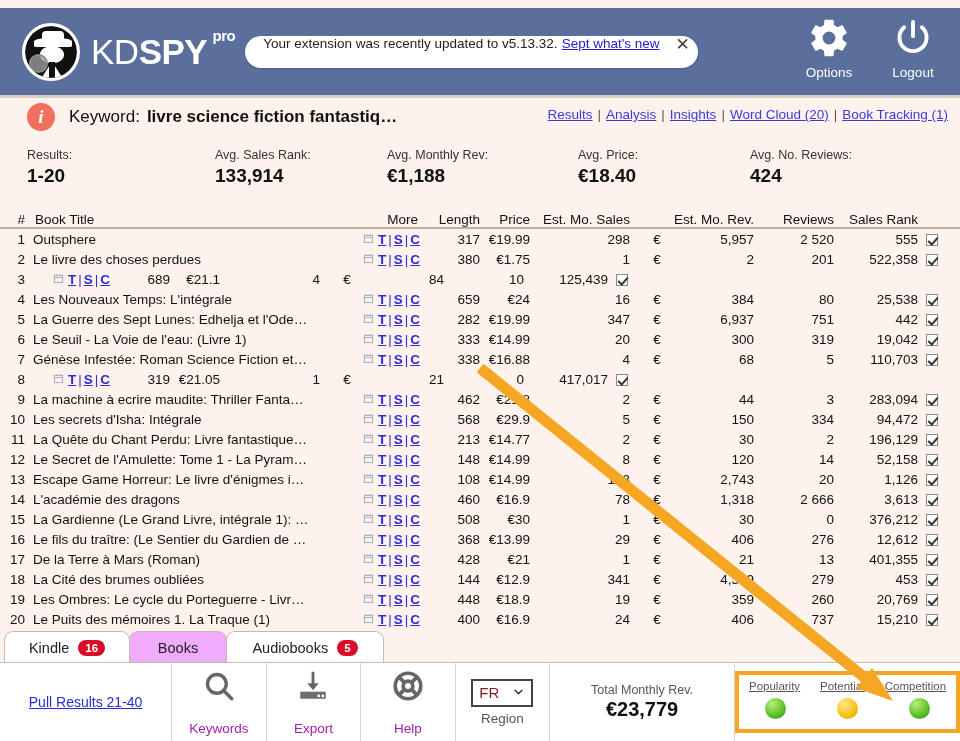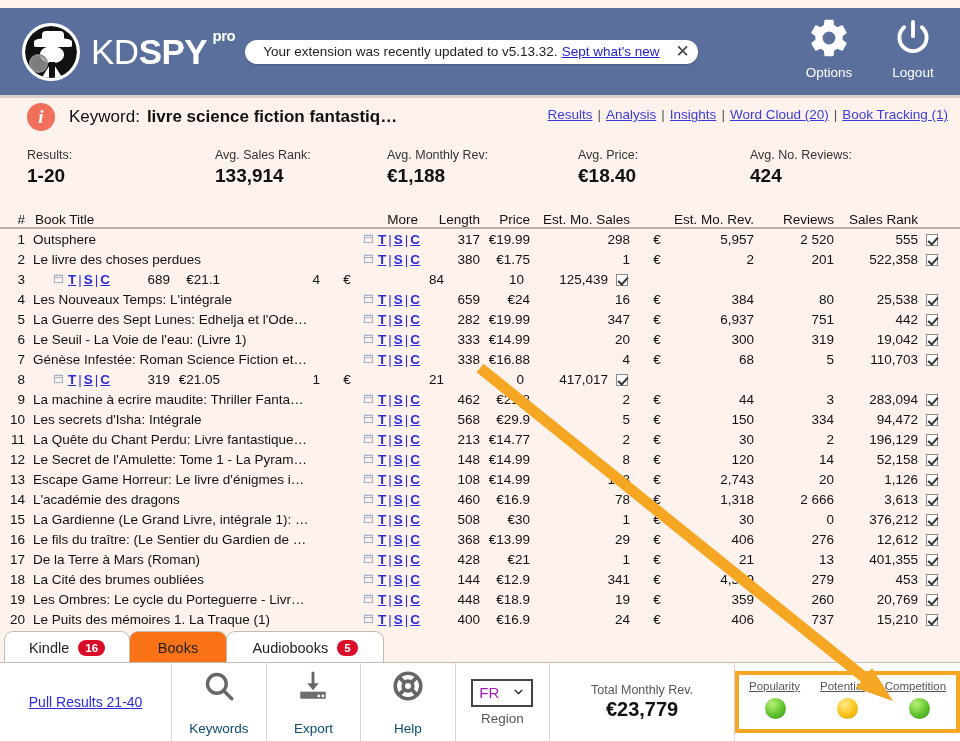--- a/index.html
+++ b/index.html
@@ -58,21 +58,21 @@
     position: relative; line-height: 1;
   }
   .wm-kd { font-weight: 400; }
   .wm-spy { font-weight: 700; }
   .wm-pro {
     position: absolute; top: -6px; right: -28px;
     font-size: 15px; font-weight: 700; color: #fff;
   }
   .notice {
     margin-left: 38px; background: #fff; border-radius: 22px;
-    height: 24px; display: flex; align-items: center;
+    height: 32px; display: flex; 
     padding: 0 8px 0 18px; font-size: 13.5px; color: #222;
     box-shadow: 0 1px 2px rgba(0,0,0,0.18);
   }
   .notice a { color: #2222cc; text-decoration: underline; margin-left: 4px; }
   .notice-close {
     margin-left: 16px; font-size: 17px; color: #444; cursor: pointer;
     line-height: 1; user-select: none;
   }
   .hdr-actions {
     position: absolute; right: 10px; top: 8px;
@@ -154,21 +154,21 @@
   
   .tabs {
     position: absolute; left: 0; top: 628px; width: 960px; height: 35px;
     display: flex; align-items: flex-end; padding-left: 4px;
   }
   .tab {
     height: 32px; display: flex; align-items: center; justify-content: center;
     border: 1px solid #c4bbb3; border-bottom: none;
     border-radius: 9px 9px 0 0; font-size: 14.5px; color: #222;
     padding: 0 22px; cursor: pointer; position: relative; margin-right: -1px;
-    background: #f97316;
+    background: #f0abfc;
   }
   .tab.active { background: #ffffff; }
   .tab .badge {
     margin-left: 9px; background: #d80c28; color: #fff;
     border-radius: 10px; font-size: 11.5px; font-weight: 700;
     padding: 1px 7px; line-height: 14px;
   }
   .tab-kindle { width: 126px; }
   .tab-books  { width: 98px; }
   .tab-audio  { width: 158px; }
@@ -180,26 +180,26 @@
     display: flex; align-items: stretch;
   }
   .f-cell {
     display: flex; flex-direction: column; align-items: center;
     justify-content: center; border-right: 1px solid #ddd7d1;
     color: #555;
   }
   .f-pull { width: 175px; border-right: 1px solid #ddd7d1; justify-content: center; }
   .f-pull a { color: #2b2bdd; font-size: 14px; }
   .f-icon { width: 96px; }
-  .f-icon .lbl { font-size: 13.5px; color: #0c4a6e; margin-top: 14px; }
+  .f-icon .lbl { font-size: 13.5px; color: #a21caf; margin-top: 14px; }
   .f-region { width: 96px; }
   .f-region .sel {
     border: 2px solid #444; background: #fff; width: 62px; height: 28px;
     display: flex; align-items: center; justify-content: space-between;
-    padding: 0 6px; font-size: 15px; color: #a21caf;
+    padding: 0 6px; font-size: 15px; color: #7f1d1d;
   }
   .f-region .lbl { font-size: 13.5px; color: #555; margin-top: 4px; }
   .f-rev { width: 188px; }
   .f-rev .cap { font-size: 12.5px; color: #555; }
   .f-rev .val { font-size: 20px; font-weight: 700; color: #111; margin-top: 1px; }
   .f-meters {
     flex: 1; border-right: none; position: relative;
     display: flex; align-items: center; justify-content: center; text-decoration: underline;
   }
   .meters-box {

